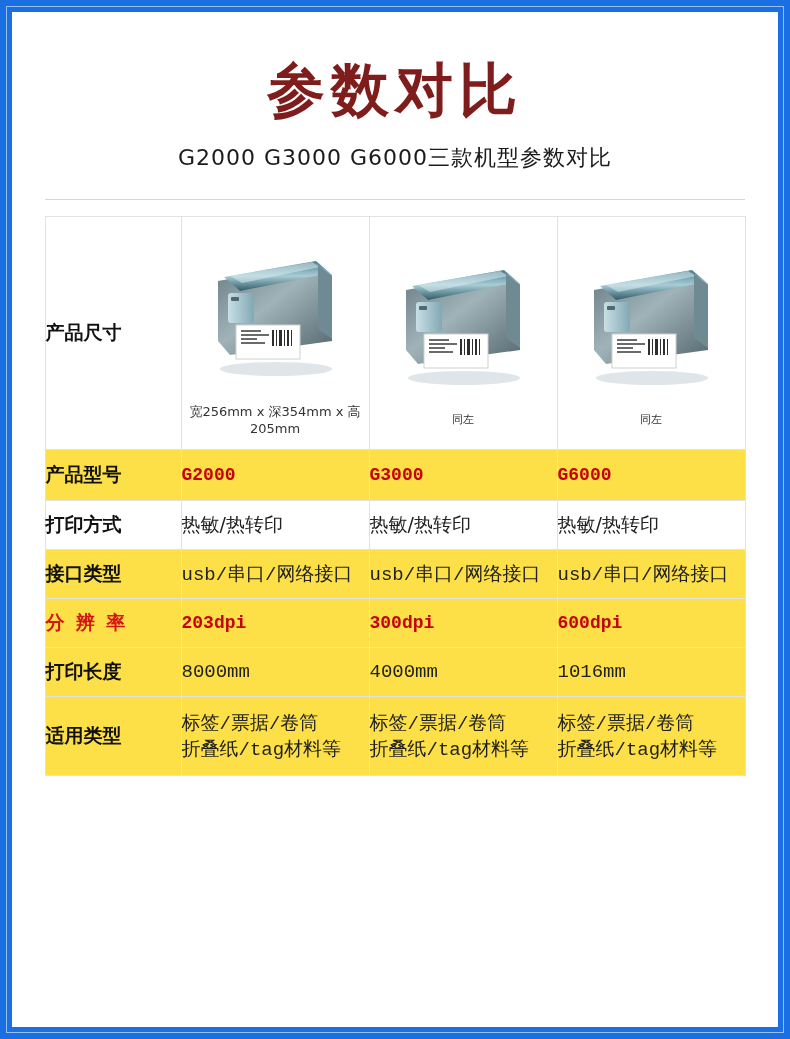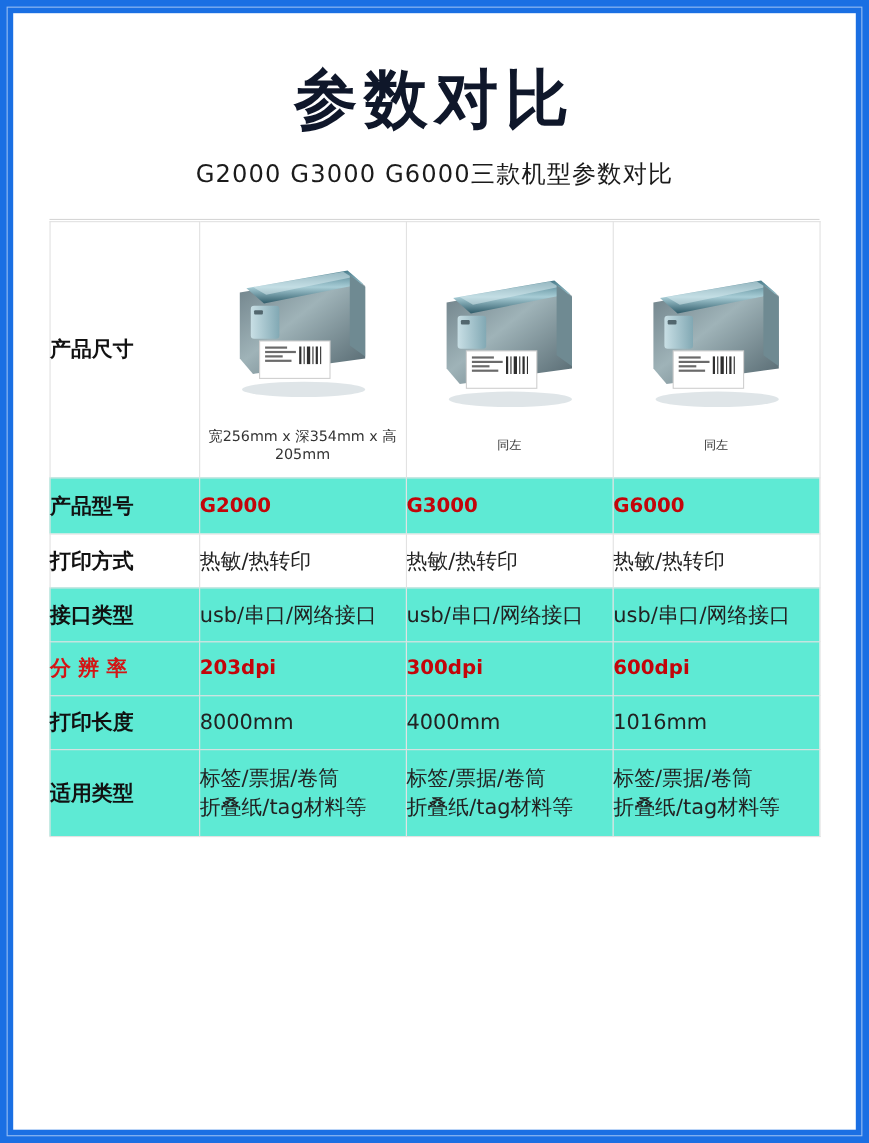--- a/index.html
+++ b/index.html
@@ -44,54 +44,54 @@
 
   
   .header {
     padding-top: 48px;
     text-align: center;
   }
   .title {
     font-size: 58px;
     font-weight: bold;
     letter-spacing: 6px;
-    color: #0f172a;
+    color: #7f1d1d;
     line-height: 1.05;
     font-family: "DejaVu Sans", "Liberation Sans", sans-serif;
   }
   .subtitle {
     margin-top: 22px;
     font-size: 22px;
     color: #1b1b1b;
     letter-spacing: 1px;
     font-family: "DejaVu Sans", "Liberation Sans", sans-serif;
   }
   .header-rule {
     margin: 26px auto 0 auto;
     width: 700px;
     height: 1px;
     background: #d6d6d6;
   }
 
   
   .table {
-    margin: 1px auto;
+    margin: 16px auto;
     width: 700px;
     border-collapse: collapse;
     table-layout: fixed;
   }
   .table td {
     border: 1px solid #e2e2e2;
     padding: 0;
     vertical-align: middle;
   }
   .col-label { width: 136px; }
   .col-val { width: 188px; }
 
-  .row-shaded td { background: #5eead4; }
+  .row-shaded td { background: #fde047; font-family: Liberation Mono, monospace; }
 
   .lbl {
     font-size: 19px;
     font-weight: bold;
     color: #111;
     padding: 0 0 0 18px;
     font-family: "DejaVu Sans", "Liberation Sans", sans-serif;
   }
   .lbl.red { color: #d31515; }
   .val {

